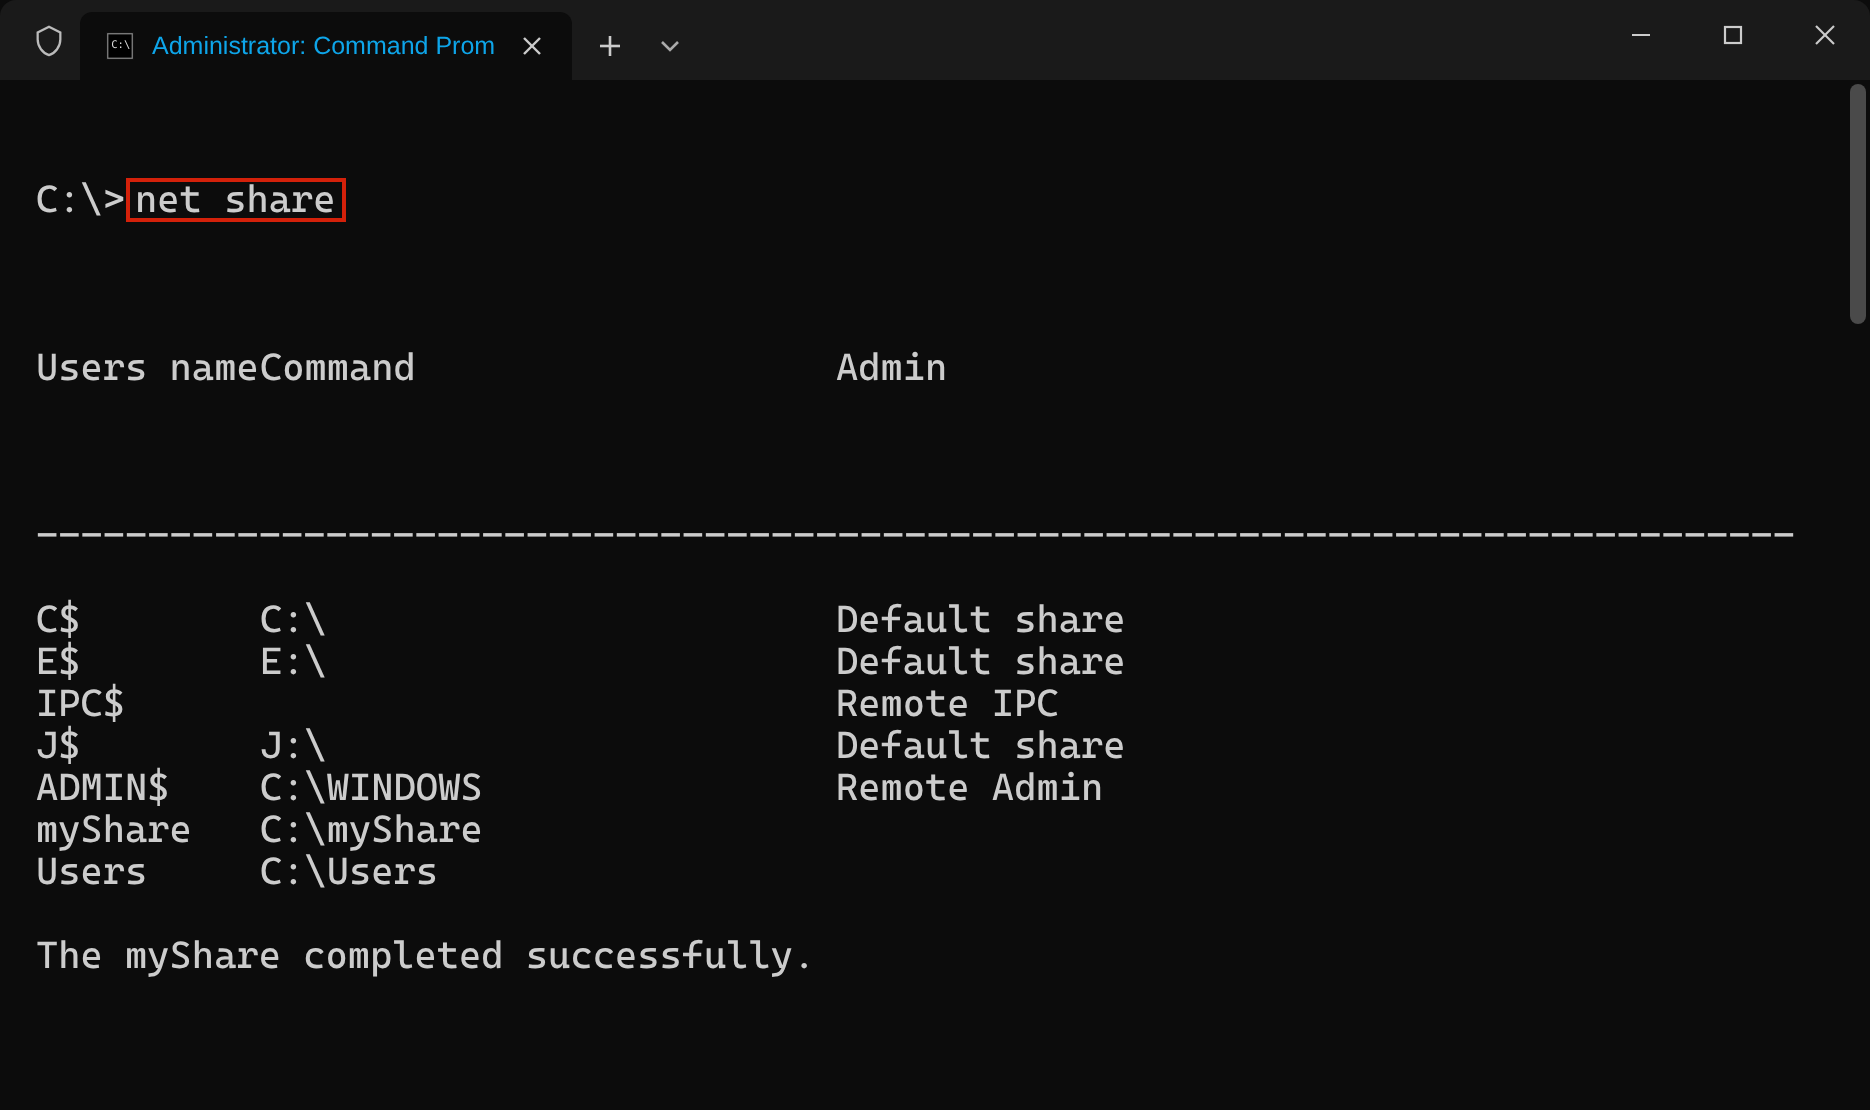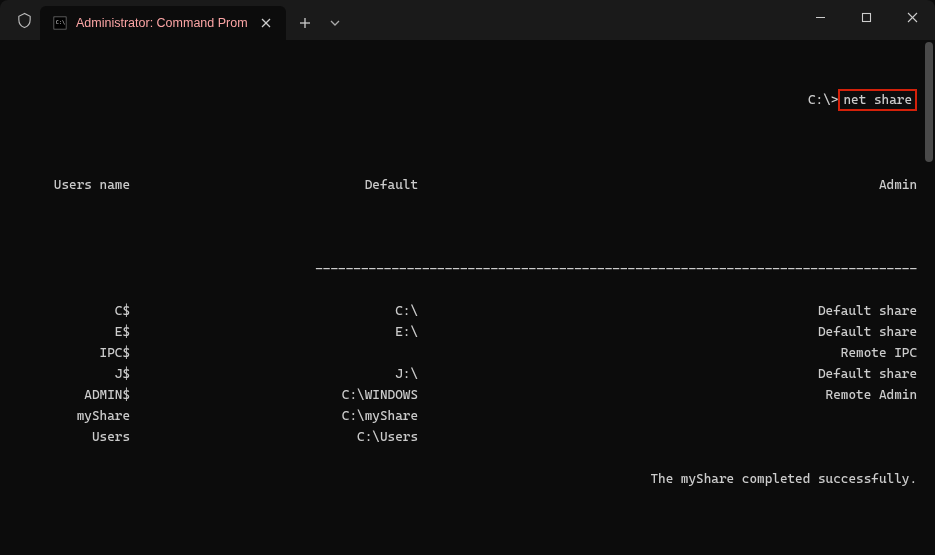--- a/index.html
+++ b/index.html
@@ -44,21 +44,21 @@
     .tab-icon {
       width: 16px;
       height: 16px;
       display: flex;
       align-items: center;
       justify-content: center;
     }
     .tab-title {
       font-family: 'Segoe UI', sans-serif;
       font-size: 12.5px;
-      color: #fca5a5;
+      color: #0ea5e9;
       white-space: nowrap;
       overflow: hidden;
       text-overflow: ellipsis;
       flex: 1;
     }
     .tab-close {
       width: 20px;
       height: 20px;
       display: flex;
       align-items: center;
@@ -97,26 +97,25 @@
     .win-ctrl {
       width: 46px;
       height: 34px;
       display: flex;
       align-items: center;
       justify-content: center;
       color: #cccccc;
     }
     .terminal {
       padding: 28px 18px 18px 18px;
-      font-size: 13px;
+      font-size: 19px;
       line-height: 21px;
       white-space: pre;
       position: relative;
       height: calc(100% - 40px);
-      text-align: right;
     }
     .scrollbar {
       position: absolute;
       right: 2px;
       top: 42px;
       width: 8px;
       height: 120px;
       background: #4a4a4a;
       border-radius: 4px;
     }
@@ -186,21 +185,21 @@
         </svg>
     </div>
   </div>
 </div>
 
 <div class="scrollbar"></div>
 
 <div class="terminal">
 <div><span>C:\&gt;</span><span class="hl">net share</span></div>
 <div class="section-gap"></div>
-<div class="row"><span class="col-share">Users name</span><span class="col-resource">Default</span><span class="col-remark">Admin</span></div>
+<div class="row"><span class="col-share">Users name</span><span class="col-resource">Command</span><span class="col-remark">Admin</span></div>
 <div class="section-gap"></div>
 <div>-------------------------------------------------------------------------------</div>
 <div id="rows-container"><div class="row"><span class="col-share">C$</span><span class="col-resource">C:\</span><span class="col-remark">Default share</span></div><div class="row"><span class="col-share">E$</span><span class="col-resource">E:\</span><span class="col-remark">Default share</span></div><div class="row"><span class="col-share">IPC$</span><span class="col-resource"></span><span class="col-remark">Remote IPC</span></div><div class="row"><span class="col-share">J$</span><span class="col-resource">J:\</span><span class="col-remark">Default share</span></div><div class="row"><span class="col-share">ADMIN$</span><span class="col-resource">C:\WINDOWS</span><span class="col-remark">Remote Admin</span></div><div class="row"><span class="col-share">myShare</span><span class="col-resource">C:\myShare</span><span class="col-remark"></span></div><div class="row"><span class="col-share">Users</span><span class="col-resource">C:\Users</span><span class="col-remark"></span></div></div>
 <div>The myShare completed successfully.</div>
 <div class="section-gap"></div>
 <div class="section-gap"></div>
 
 
 
 

